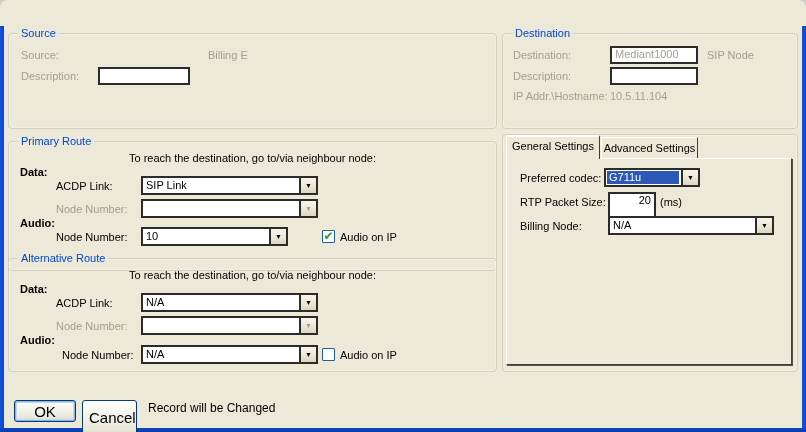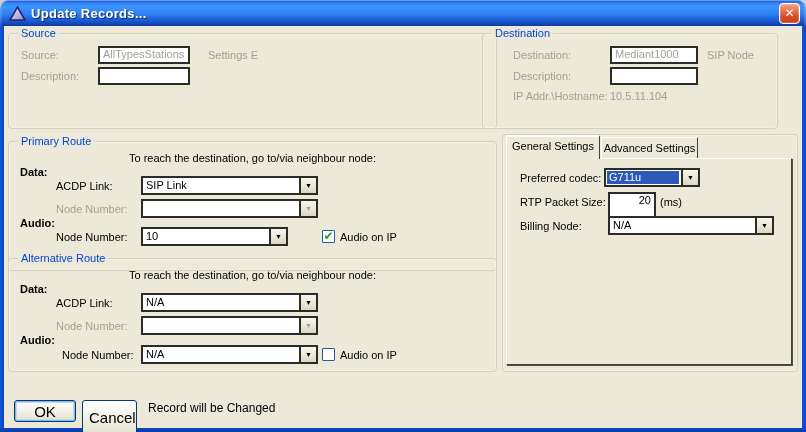--- a/index.html
+++ b/index.html
@@ -64,49 +64,33 @@
   .btn-xp{position:absolute;border:1px solid #003C74;border-radius:3px;cursor:pointer;
       background:linear-gradient(180deg,#FFFFFF 0%,#F4F3EA 45%,#E9E6D6 85%,#DCD8C4 100%);
       font-size:15px;line-height:20px;text-align:center;font-family:inherit;}
   .btn-xp.default{box-shadow:inset 0 0 0 1px #8CB4E8, inset 0 0 0 2px #C3D8F2;}
 </style>
 </head>
 <body>
 
 <div class="window">
 
-  <div class="titlebar">
-    <svg class="app-icon" width="17" height="15" viewBox="0 0 17 15">
-      <defs>
-          <linearGradient id="tri" x1="0" y1="0" x2="1" y2="1">
-        <stop offset="0" stop-color="#F2F2FF"></stop>
-            <stop offset="1" stop-color="#8A8ACC"></stop>
-      </linearGradient>
-        </defs>
-      <polygon points="8.5,1 16,14 1,14" fill="url(#tri)" stroke="#23276E" stroke-width="1.6"></polygon>
-    </svg>
-    <span class="title-text">Update Records...</span>
-    <div class="close-btn">
-      <span>✕</span>
-    </div>
-  </div>
   <div class="border-l"></div>
   <div class="border-r"></div>
   <div class="border-b"></div>
 
   <div class="groupbox" style="left:8px;top:33px;width:489px;height:96px;">
     <span class="legend">Source</span>
   </div>
   <span class="lbl gray" style="left:21px;top:49px;">Source:</span>
-  <div class="tb grayval" style="left:98px;top:46px;width:92px;height:18px;">AllTypesStations</div>
-  <span class="lbl gray" style="left:208px;top:49px;">Settings E</span>
+  <span class="lbl gray" style="left:208px;top:49px;">Billing E</span>
   <span class="lbl gray" style="left:21px;top:70px;">Description:</span>
   <div class="tb" style="left:98px;top:67px;width:92px;height:18px;"></div>
 
-  <div class="groupbox" style="left:482px;top:33px;width:296px;height:96px;">
+  <div class="groupbox" style="left:502px;top:33px;width:296px;height:96px;">
     <span class="legend">Destination</span>
   </div>
   <span class="lbl gray" style="left:513px;top:49px;">Destination:</span>
   <div class="tb grayval" style="left:610px;top:46px;width:88px;height:18px;">Mediant1000</div>
   <span class="lbl gray" style="left:707px;top:49px;">SIP Node</span>
   <span class="lbl gray" style="left:513px;top:70px;">Description:</span>
   <div class="tb" style="left:610px;top:67px;width:88px;height:18px;"></div>
   <span class="lbl gray" style="left:513px;top:90px;">IP Addr.\Hostname:</span>
   <span class="lbl gray" style="left:610px;top:90px;">10.5.11.104</span>
 

